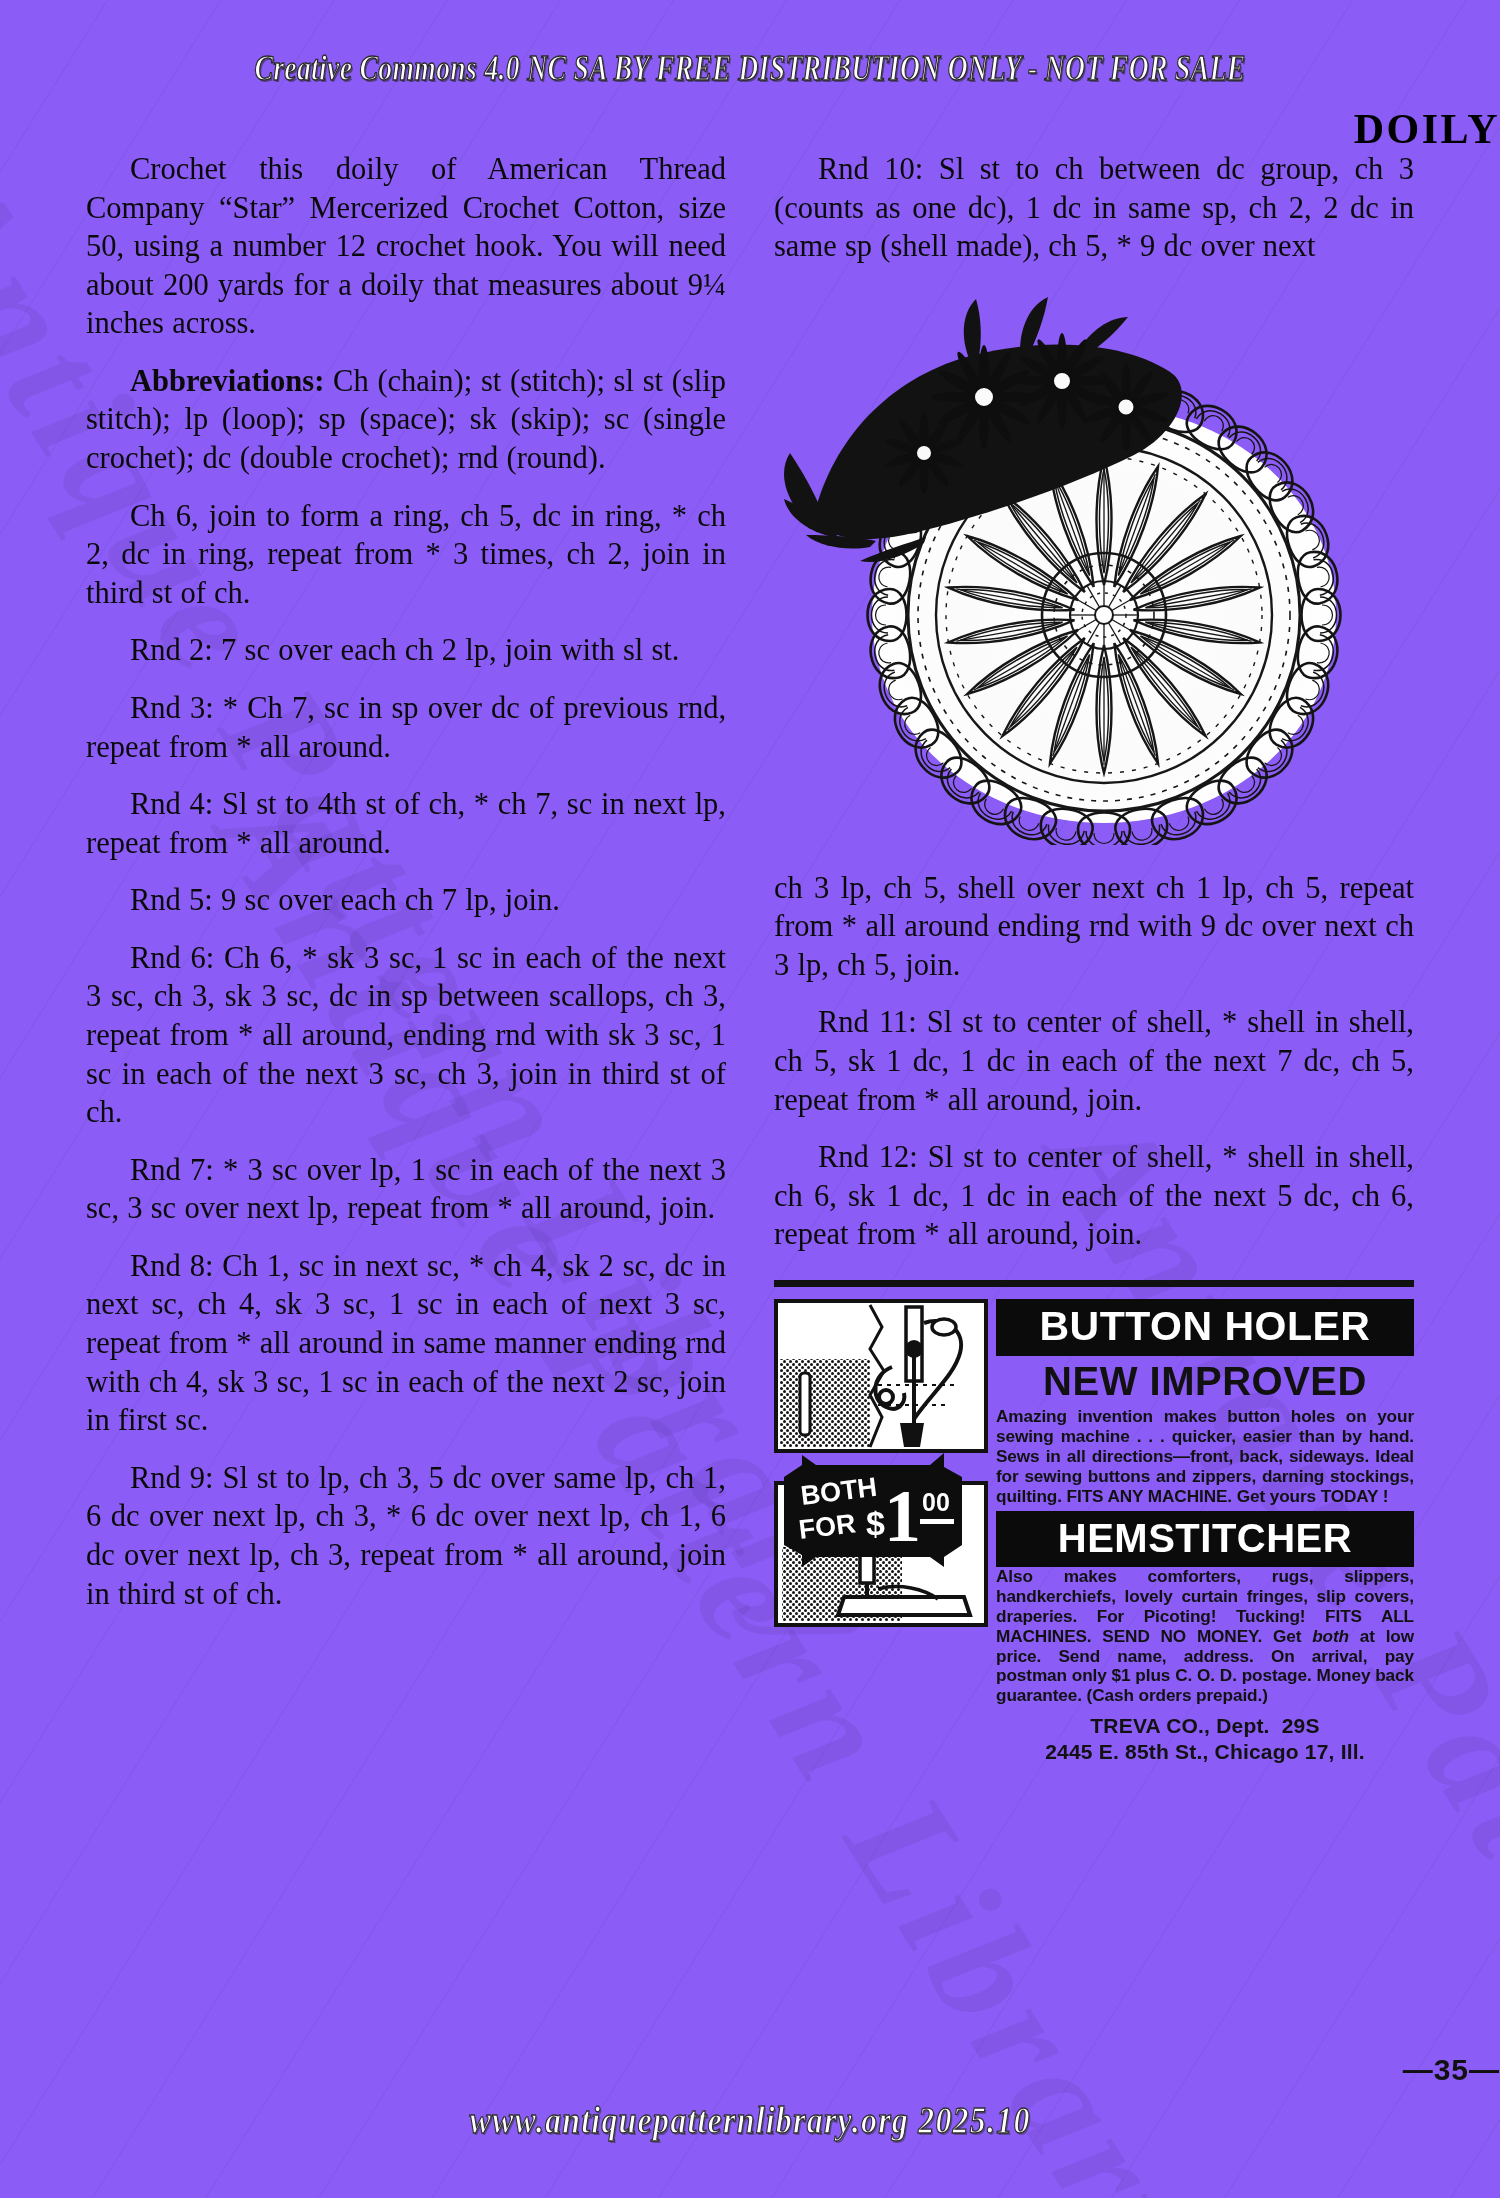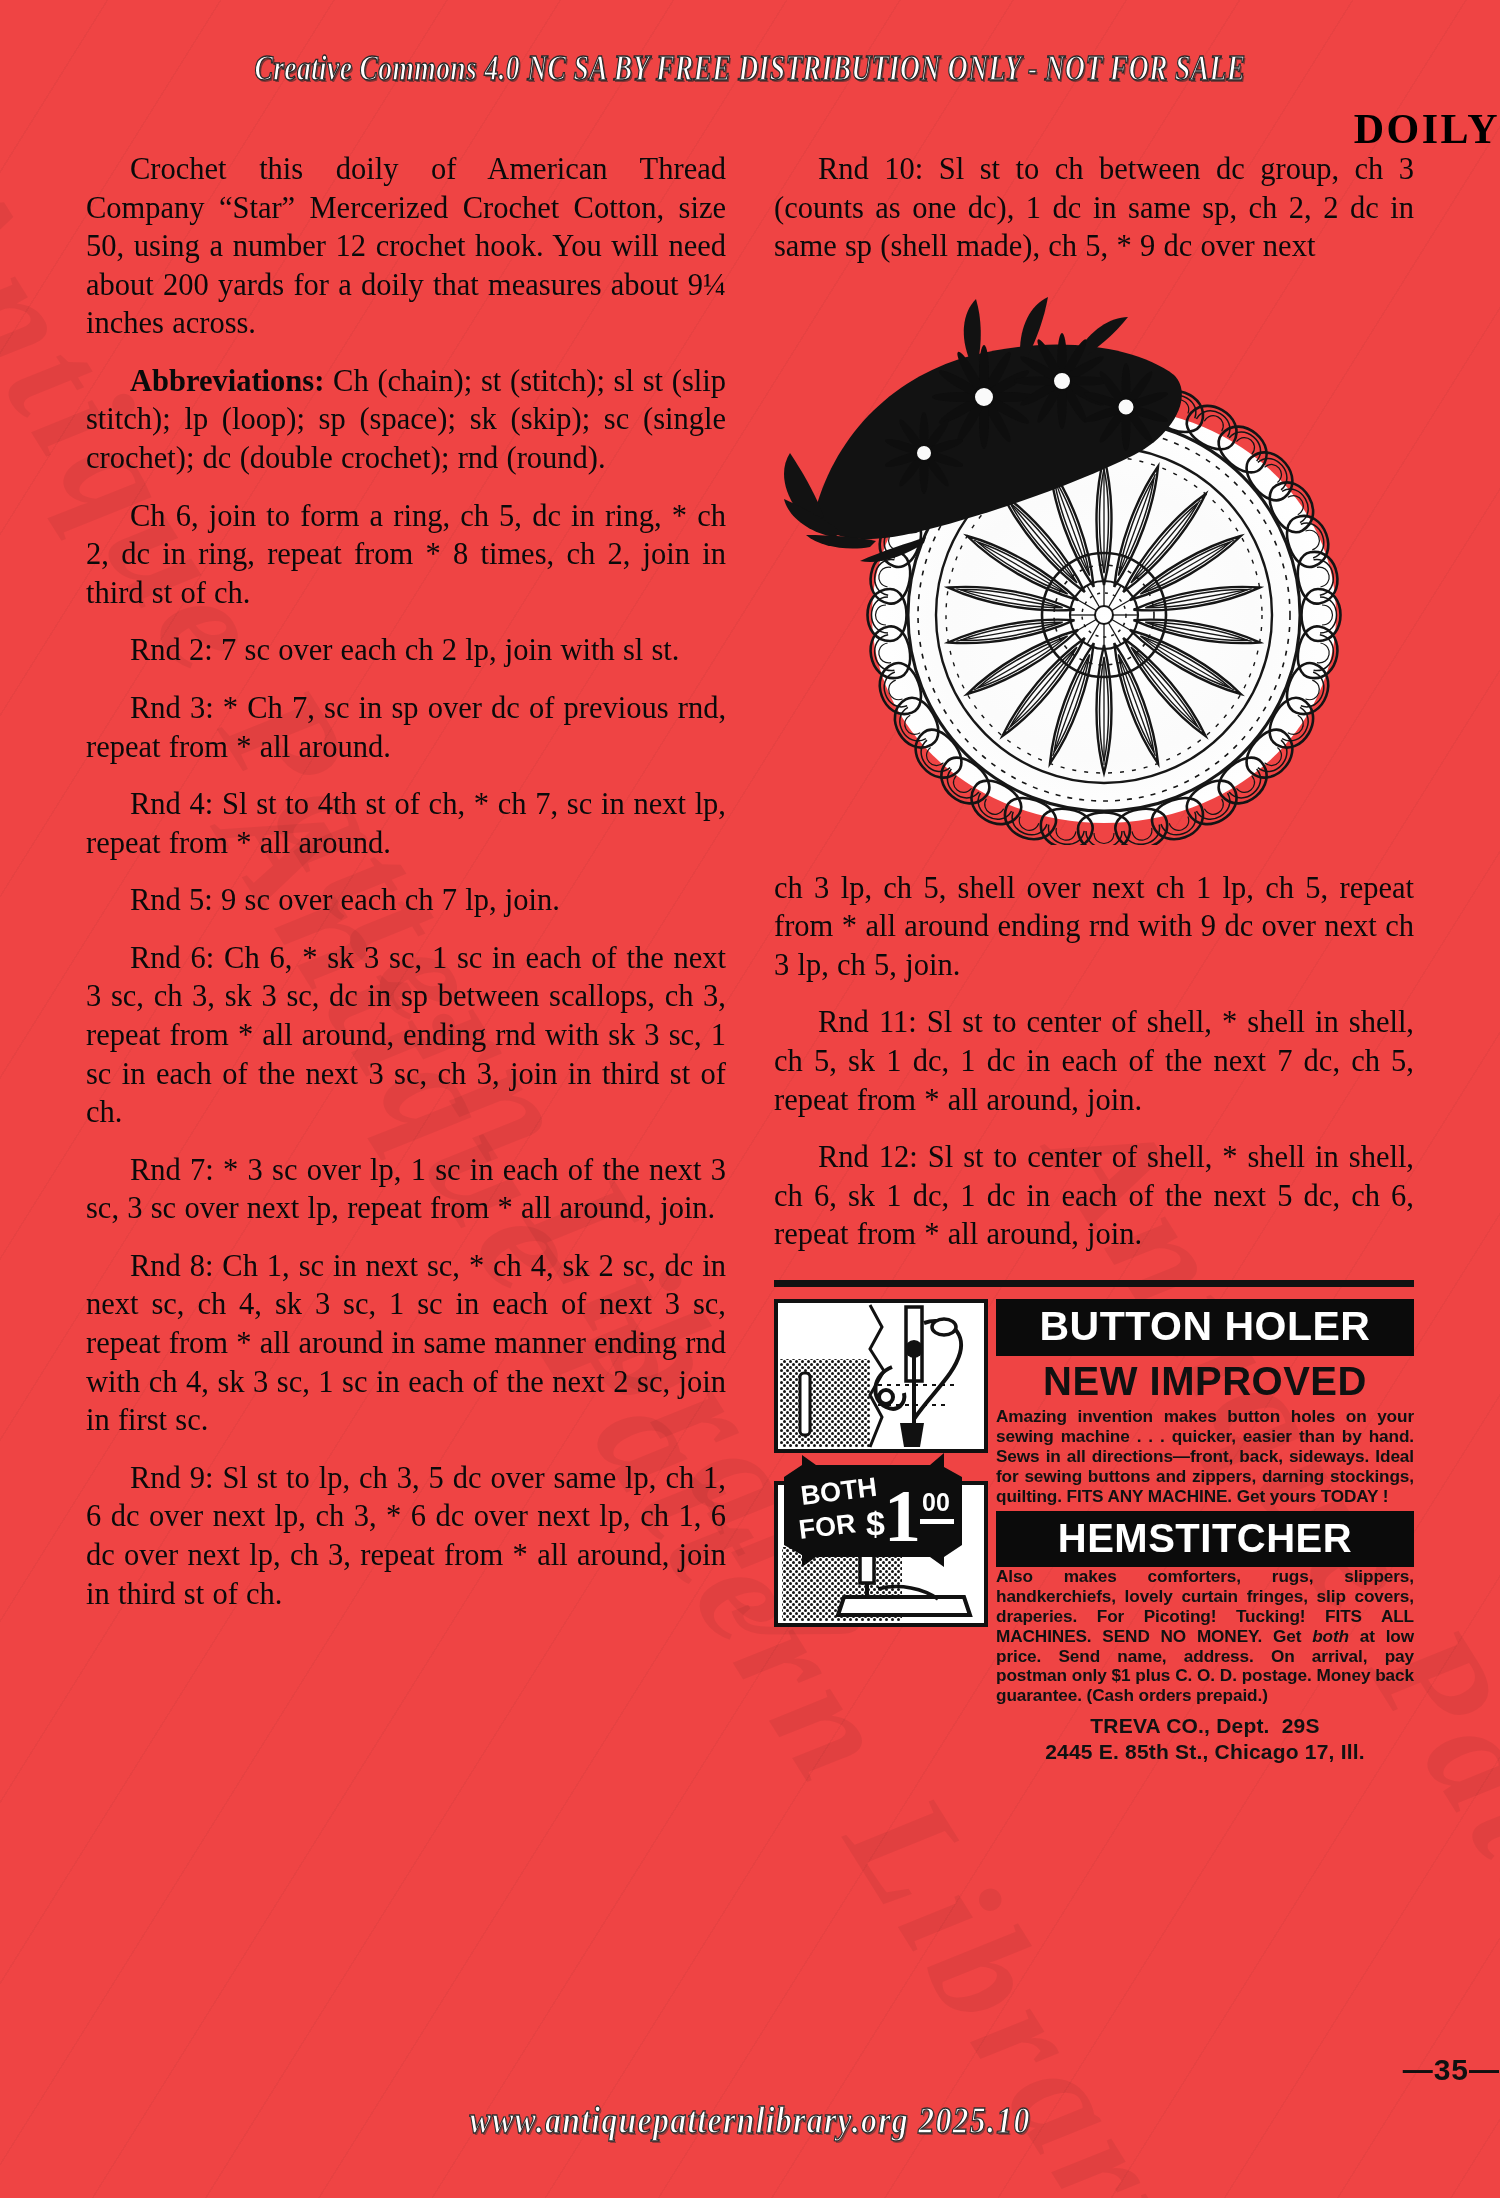--- a/index.html
+++ b/index.html
@@ -11,21 +11,21 @@
     font-family: "Liberation Serif", serif;
     color: #0a0a0a;
     position: relative;
     overflow: hidden;
   }
 
   
   .page {
     position: absolute;
     inset: 0;
-    background: #ef4444;
+    background: #8b5cf6;
     overflow: hidden;
   }
   .page::before {
     
     content: "";
     position: absolute;
     inset: -40px;
     background: repeating-linear-gradient(
       -58deg,
       rgba(0,0,0,0.035) 0px,
@@ -234,21 +234,21 @@
   <div class="doc-title">DOILY</div>
 
   <div class="cols">
 
     <div class="col">
 
       <p class="body">Crochet this doily of American Thread Company “Star” Mercerized Crochet Cotton, size 50, using a number 12 crochet hook. You will need about 200 yards for a doily that measures about 9¼ inches across.</p>
 
       <p class="body"><b class="lead">Abbreviations:</b><span> Ch (chain); st (stitch); sl st (slip stitch); lp (loop); sp (space); sk (skip); sc (single crochet); dc (double crochet); rnd (round).</span></p>
 
-      <p class="body">Ch 6, join to form a ring, ch 5, dc in ring, * ch 2, dc in ring, repeat from * 8 times, ch 2, join in third st of ch.</p>
+      <p class="body">Ch 6, join to form a ring, ch 5, dc in ring, * ch 2, dc in ring, repeat from * 3 times, ch 2, join in third st of ch.</p>
       <p class="body">Rnd 2: 7 sc over each ch 2 lp, join with sl st.</p>
       <p class="body">Rnd 3: * Ch 7, sc in sp over dc of previous rnd, repeat from * all around.</p>
       <p class="body">Rnd 4: Sl st to 4th st of ch, * ch 7, sc in next lp, repeat from * all around.</p>
       <p class="body">Rnd 5: 9 sc over each ch 7 lp, join.</p>
       <p class="body">Rnd 6: Ch 6, * sk 3 sc, 1 sc in each of the next 3 sc, ch 3, sk 3 sc, dc in sp between scallops, ch 3, repeat from * all around, ending rnd with sk 3 sc, 1 sc in each of the next 3 sc, ch 3, join in third st of ch.</p>
       <p class="body">Rnd 7: * 3 sc over lp, 1 sc in each of the next 3 sc, 3 sc over next lp, repeat from * all around, join.</p>
       <p class="body">Rnd 8: Ch 1, sc in next sc, * ch 4, sk 2 sc, dc in next sc, ch 4, sk 3 sc, 1 sc in each of next 3 sc, repeat from * all around in same manner ending rnd with ch 4, sk 3 sc, 1 sc in each of the next 2 sc, join in first sc.</p>
       <p class="body">Rnd 9: Sl st to lp, ch 3, 5 dc over same lp, ch 1, 6 dc over next lp, ch 3, * 6 dc over next lp, ch 1, 6 dc over next lp, ch 3, repeat from * all around, join in third st of ch.</p>
 
     </div>

